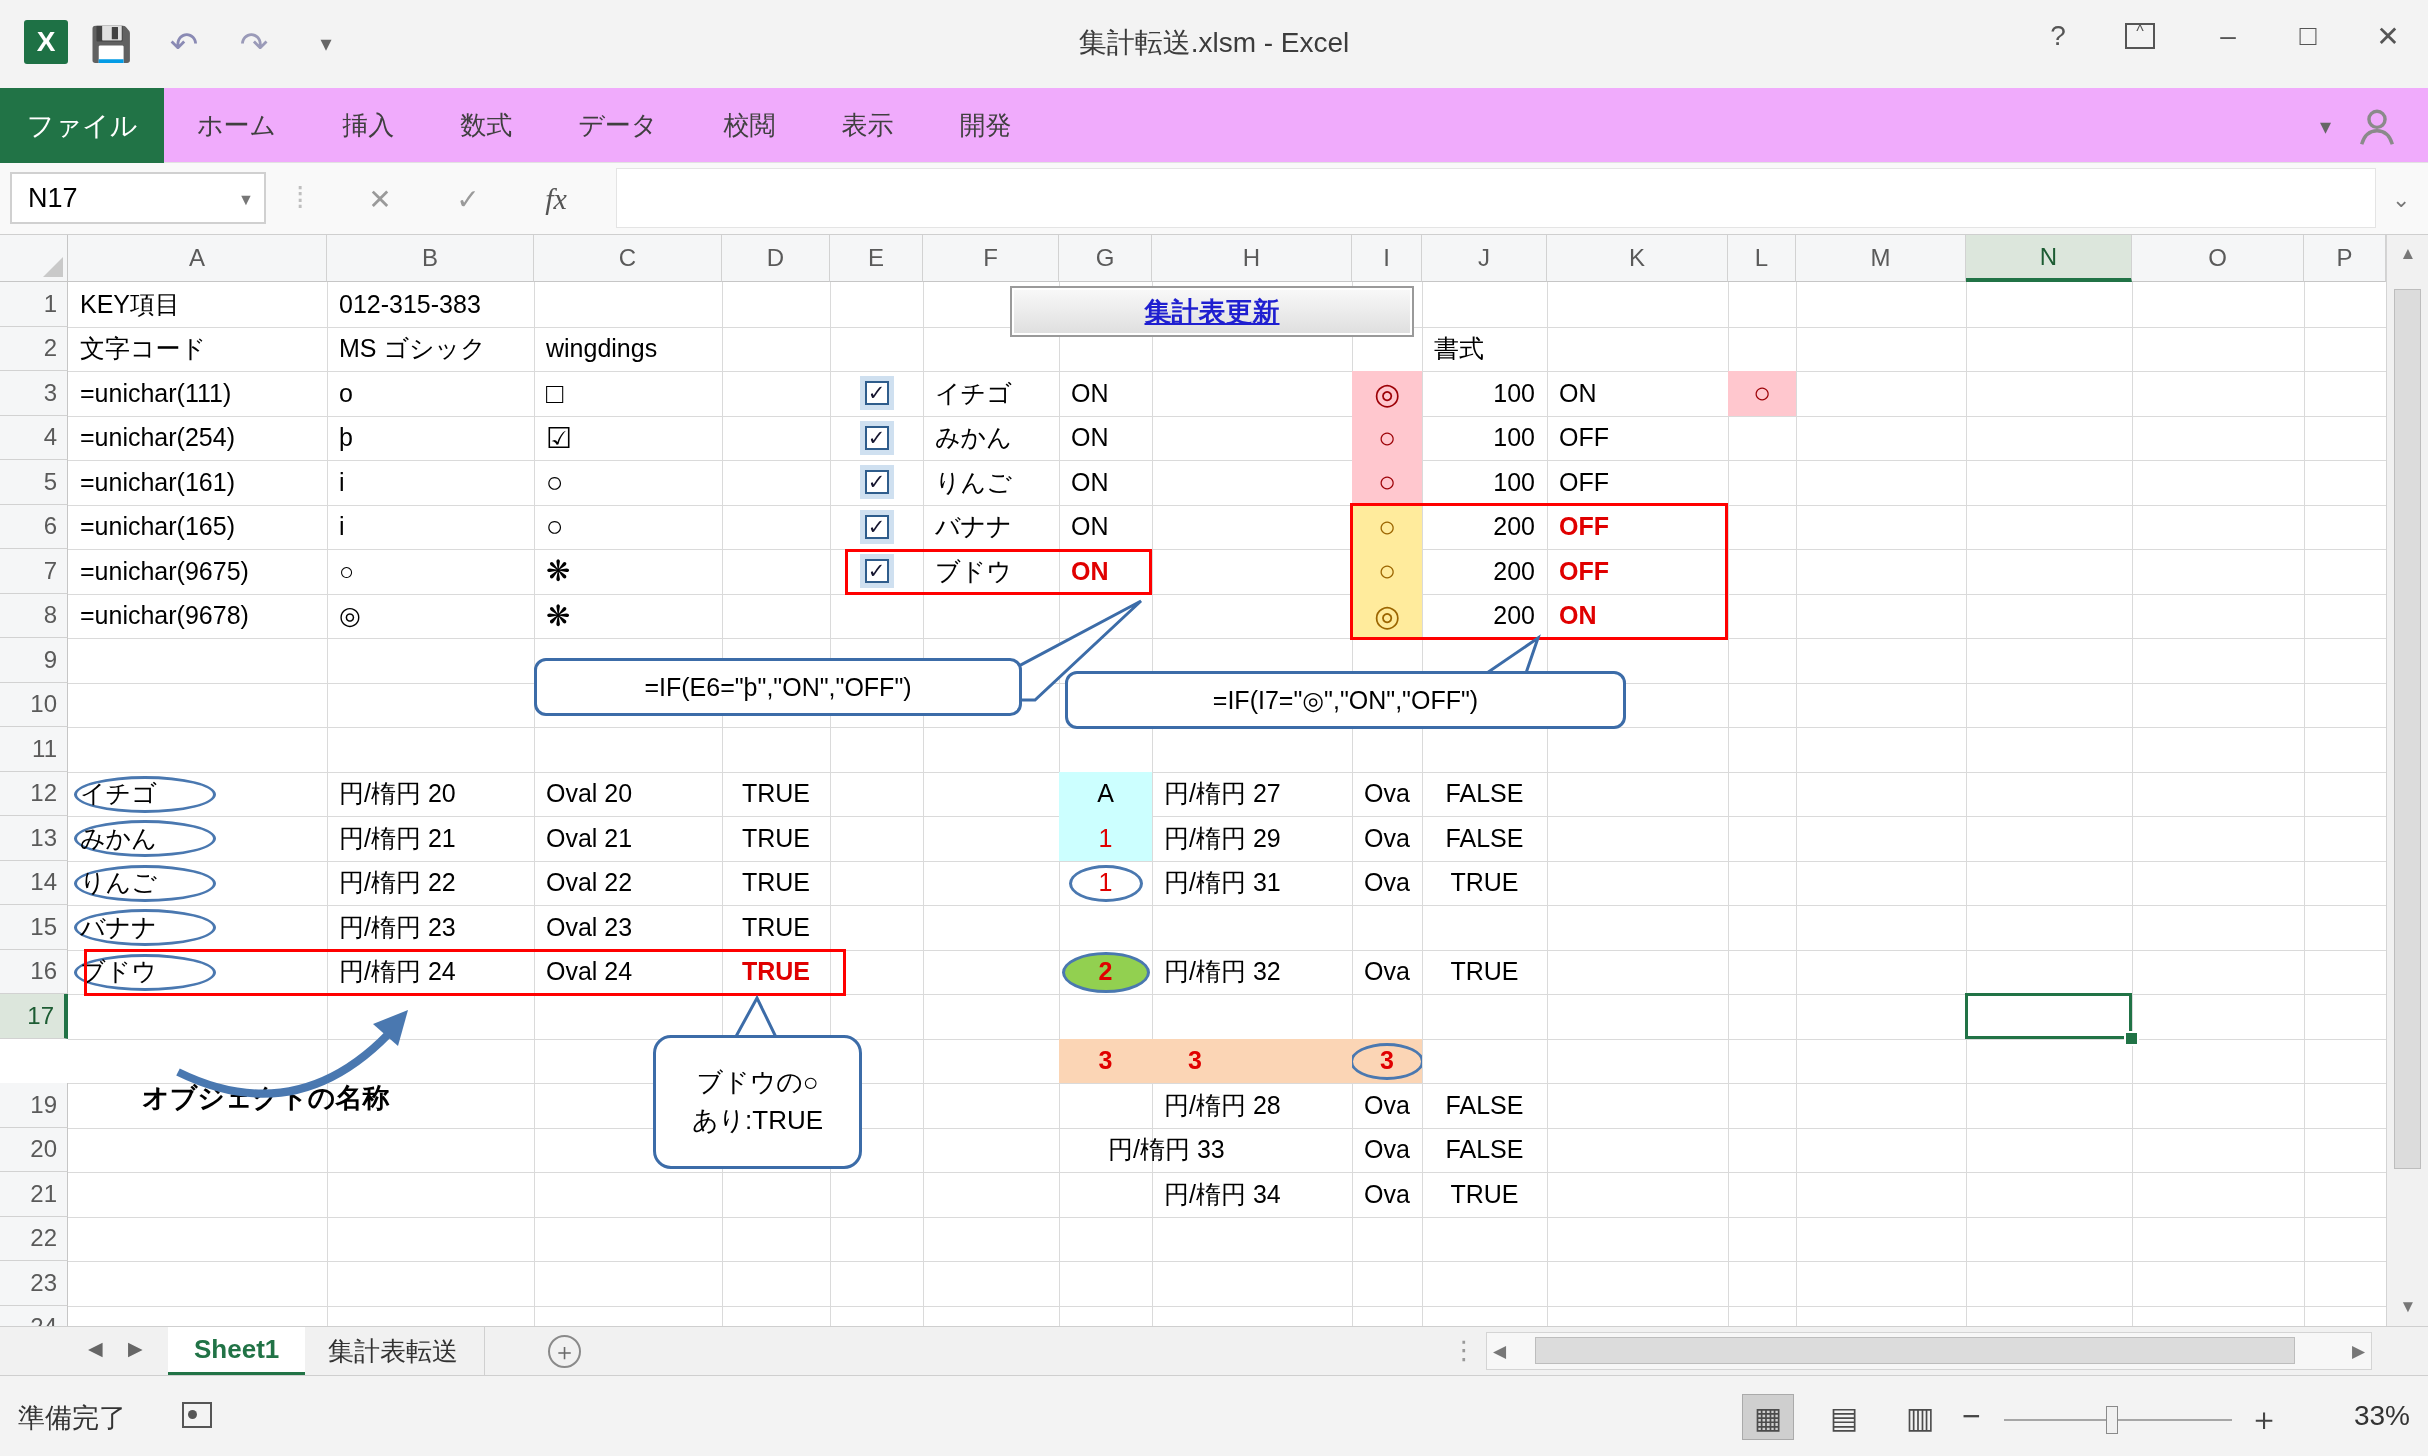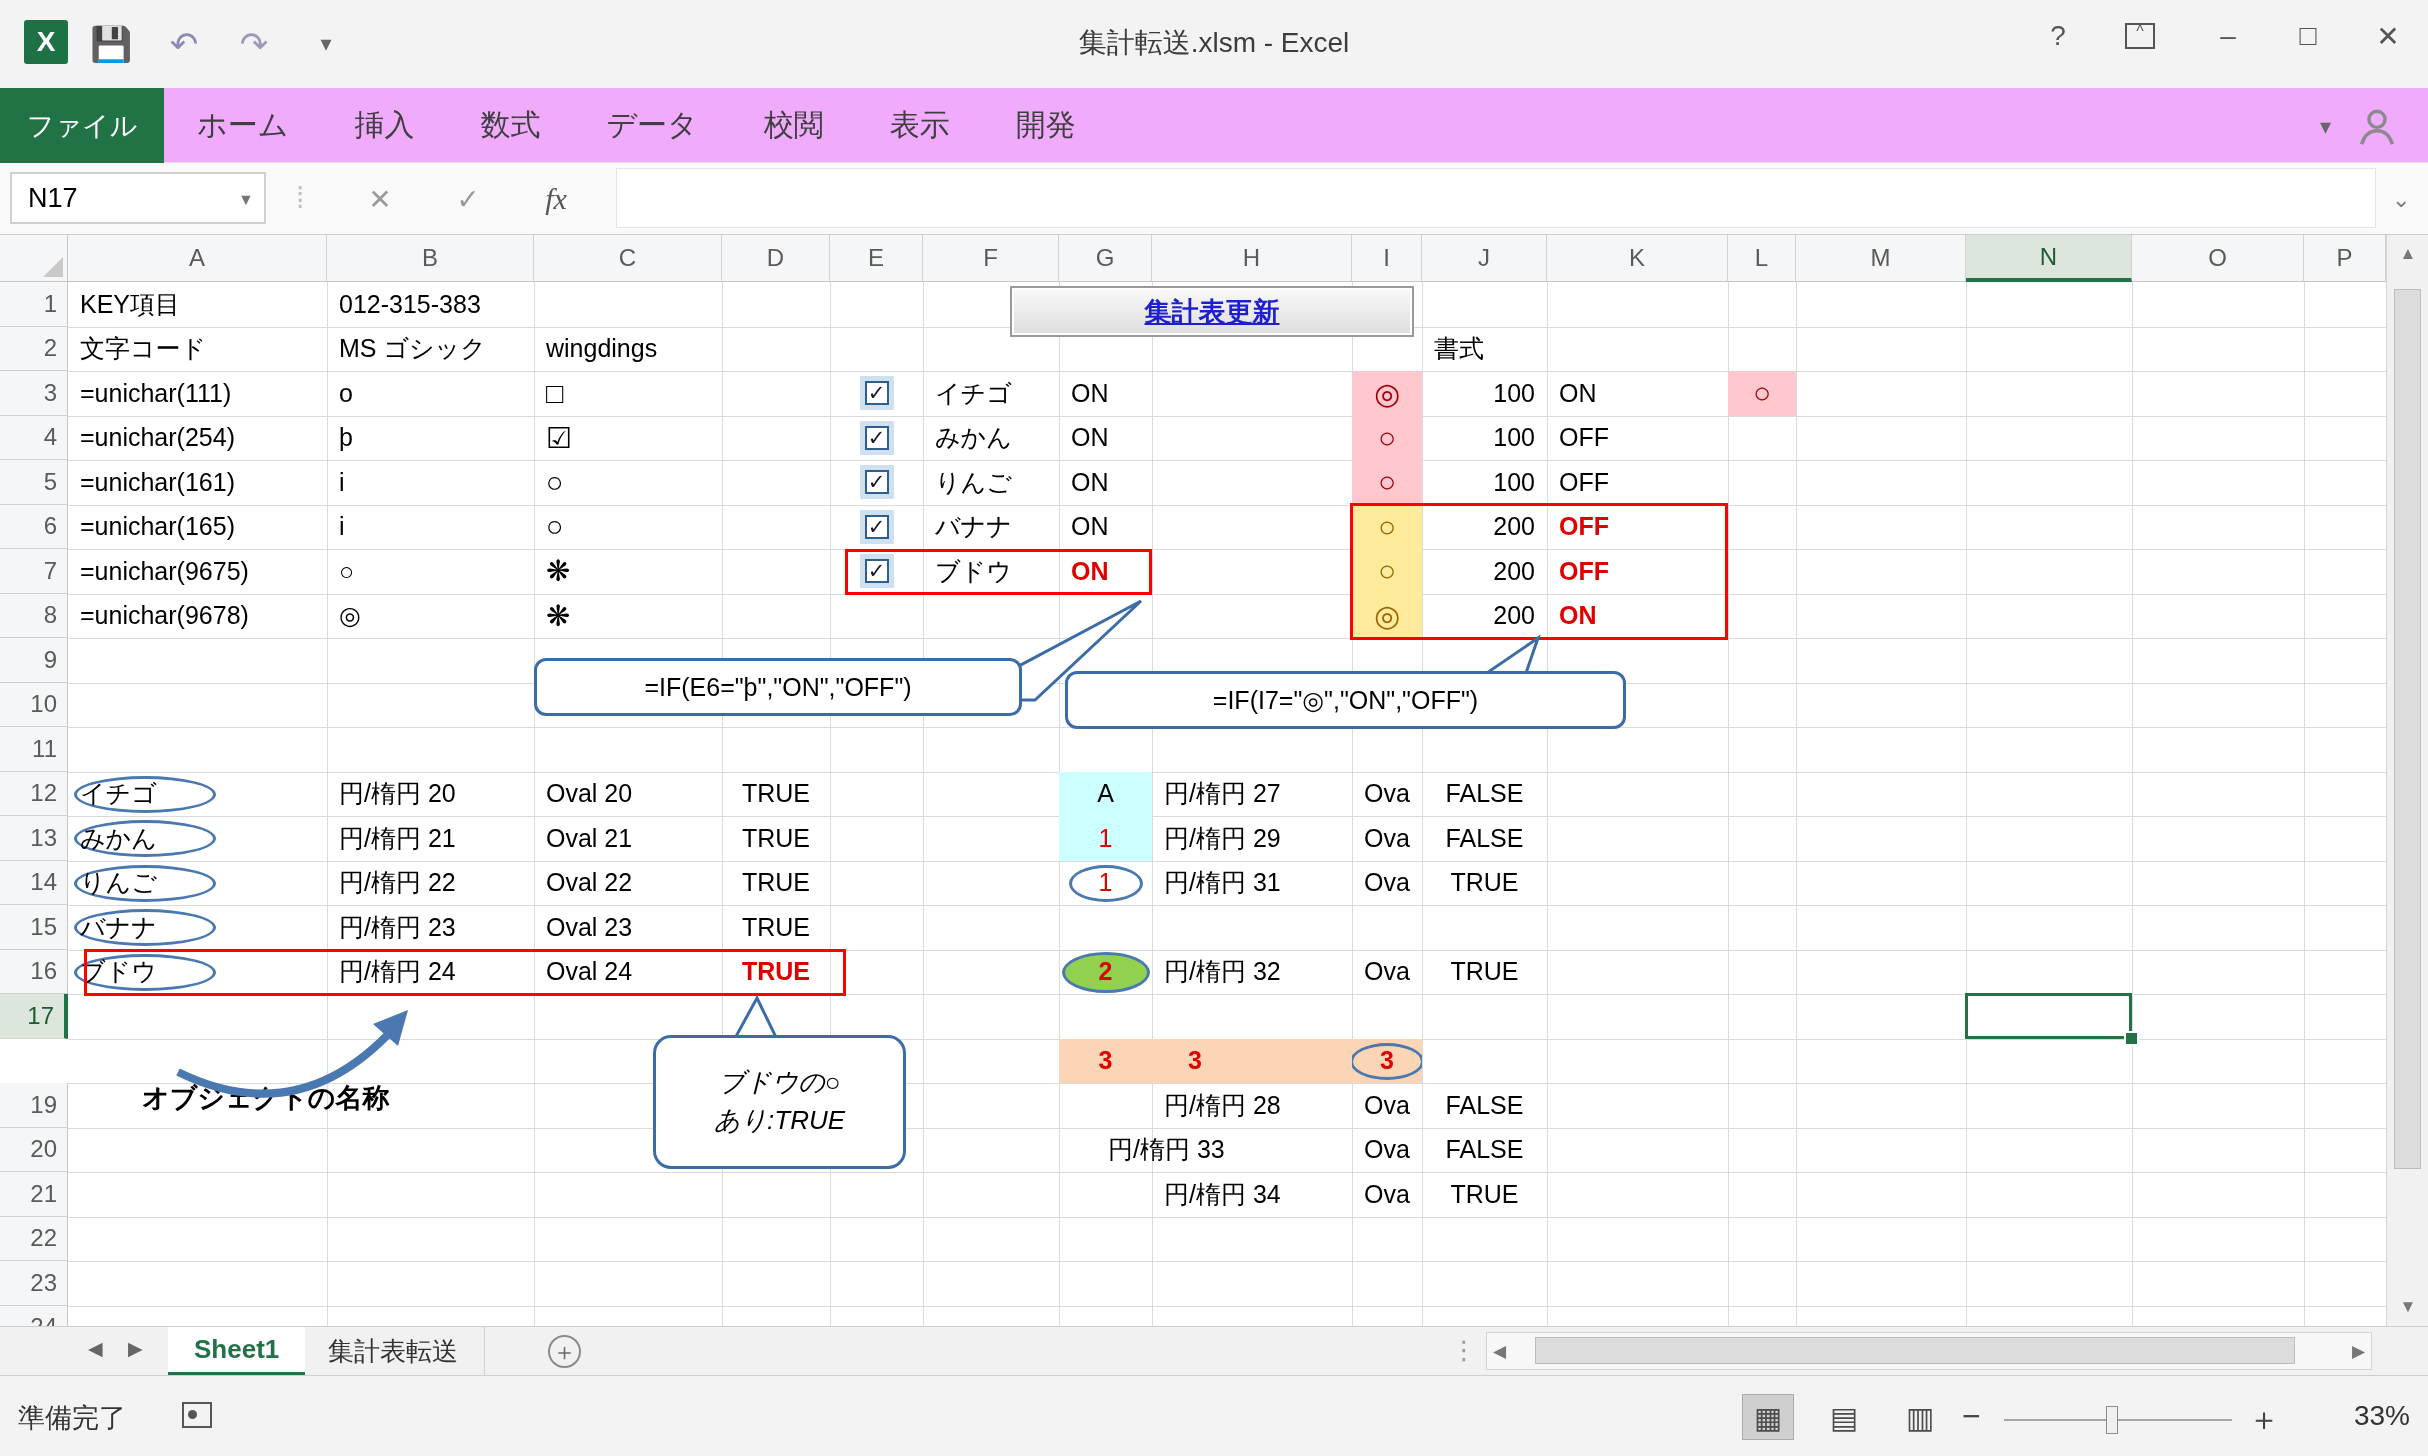--- a/index.html
+++ b/index.html
@@ -19,21 +19,21 @@
   .winbtn{top:10px;width:64px;height:52px;display:flex;align-items:center;justify-content:center;
       font-size:28px;color:#555;}
   #btn-help{left:2026px;}#btn-ribbon-opt{left:2108px;}#btn-min{left:2196px;}#btn-max{left:2276px;}#btn-close{left:2356px;}
   #btn-ribbon-opt .box{width:26px;height:22px;border:2px solid #555;display:flex;align-items:flex-start;justify-content:center;font-size:16px;line-height:14px;}
 
   
   #ribbonbar{left:0;top:88px;width:2428px;height:75px;background:#f0abfc;border-bottom:1px solid #e2e2e2;box-sizing:border-box;}
   #file-tab{left:0;top:0;width:164px;height:75px;background:#217346;color:#fff;display:flex;
       align-items:center;justify-content:center;font-size:27px;}
   #rtabs{left:164px;top:0;height:75px;display:flex;}
-  .rtab{padding:0 33px;height:75px;display:flex;align-items:center;font-size:30px;color:#3f3f3f;}
+  .rtab{padding:0 33px;height:75px;display:flex;align-items:center;font-size:26px;color:#3f3f3f;}
   #ribbon-caret{left:2320px;top:26px;font-size:22px;color:#666;}
   #account-icon{left:2354px;top:16px;width:46px;height:46px;color:#8a8a8a;}
 
   
   #fbar{left:0;top:163px;width:2428px;height:72px;background:#f9f9f9;border-bottom:1px solid #cfcfcf;box-sizing:border-box;}
   #namebox{left:10px;top:9px;width:256px;height:52px;background:#fff;border:2px solid #d0d0d0;
       font-size:27px;display:flex;align-items:center;padding-left:16px;box-sizing:border-box;}
   #namebox-dd{left:238px;top:28px;font-size:16px;color:#777;}
   #fbar-sep{left:296px;top:18px;font-size:30px;color:#bfbfbf;}
   .fxbtn{top:14px;width:56px;height:44px;display:flex;align-items:center;justify-content:center;font-size:28px;color:#9a9a9a;}
@@ -87,21 +87,21 @@
   #selhandle{position:absolute;left:2124px;top:1031px;width:11px;height:11px;background:#217346;border:2px solid #fff;z-index:23;box-sizing:content-box;}
   #svg-deco{left:0;top:0;width:2428px;height:1456px;z-index:30;pointer-events:none;}
   #update-btn{left:1010px;top:286px;width:404px;height:51px;z-index:40;
       background:linear-gradient(#f9f9f9,#dedede);border:2px solid #9a9a9a;box-shadow:inset 0 0 0 2px #ffffff;
       display:flex;align-items:center;justify-content:center;font-size:27px;font-weight:bold;
       color:#1f1fd0;text-decoration:underline;box-sizing:border-box;}
   .co{position:absolute;background:#fff;border:3px solid #3c6ca8;display:flex;align-items:center;
       justify-content:center;font-size:25px;z-index:40;box-sizing:border-box;}
   #callout-1{left:534px;top:658px;width:488px;height:58px;border-radius:12px;}
   #callout-2{left:1065px;top:671px;width:561px;height:58px;border-radius:12px;}
-  #bubble{left:653px;top:1035px;width:253px;height:134px;border-radius:18px;flex-direction:column;font-size:26px;line-height:1.45;font-style:italic;}
+  #bubble{left:653px;top:1035px;width:209px;height:134px;border-radius:18px;flex-direction:column;font-size:26px;line-height:1.45;}
   #obj-label{position:absolute;left:142px;top:1080px;font-size:27px;font-weight:bold;z-index:15;}
 
   
   #vscroll{left:2386px;top:235px;width:42px;height:1091px;background:#f1f1f1;border-left:1px solid #d4d4d4;z-index:45;box-sizing:border-box;}
   .scr-arrow{position:absolute;left:0;width:42px;height:34px;display:flex;align-items:center;justify-content:center;font-size:17px;color:#777;}
   #vthumb{position:absolute;left:7px;top:54px;width:27px;height:880px;background:#dcdcdc;border:1px solid #bdbdbd;box-sizing:border-box;}
 
   
   #tabbar{left:0;top:1326px;width:2428px;height:49px;background:#f1f1f1;border-top:1px solid #cfcfcf;z-index:45;box-sizing:border-box;}
   .tabnav{position:absolute;top:10px;font-size:19px;color:#666;}

